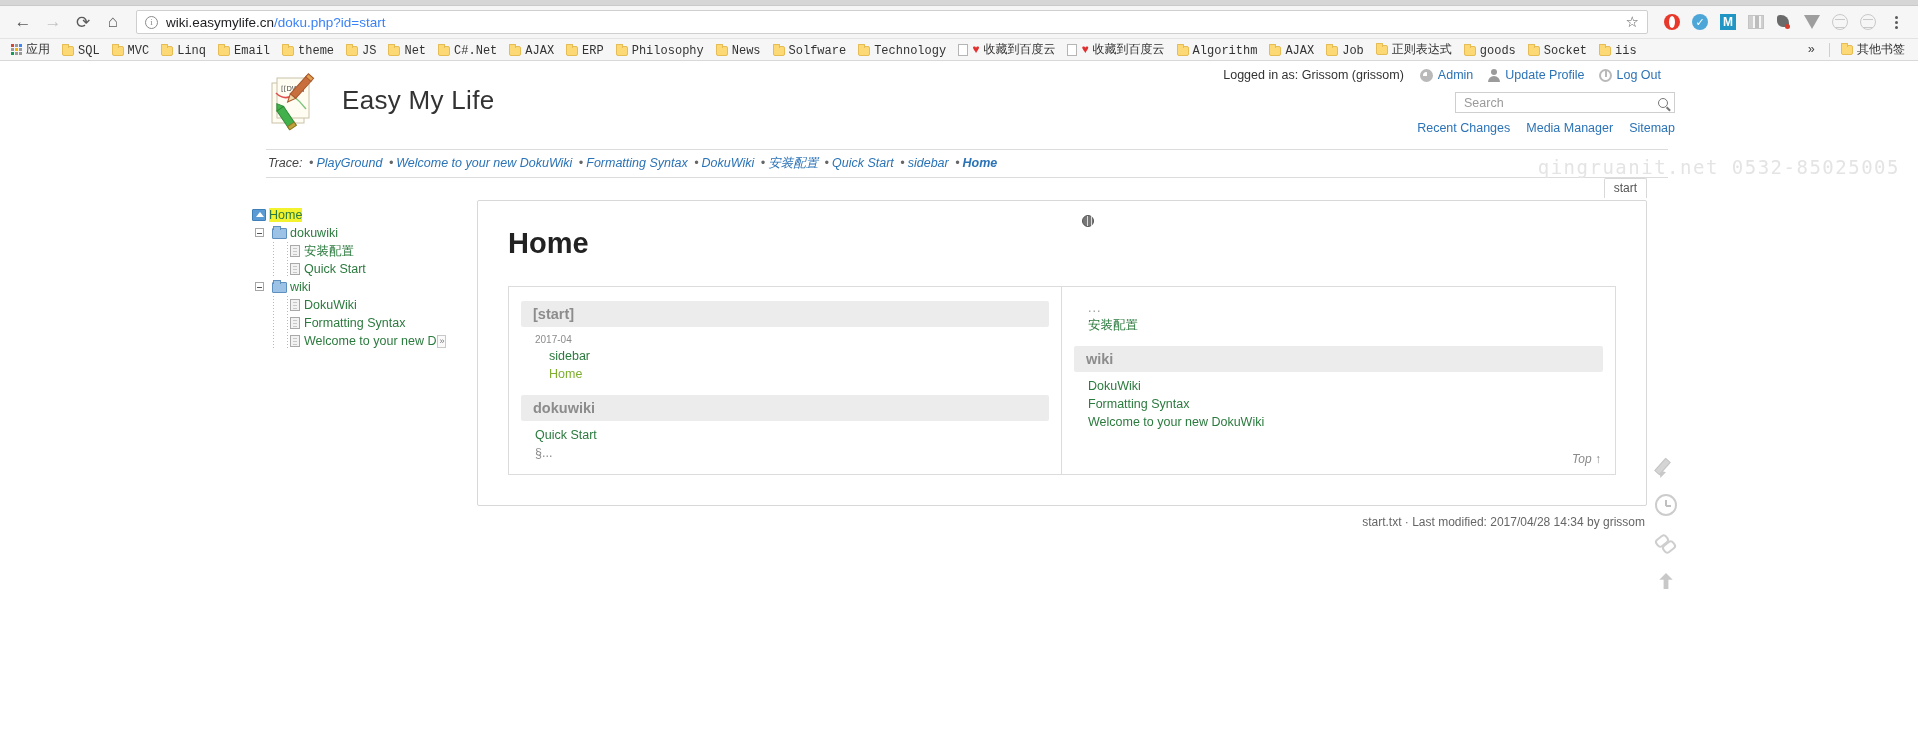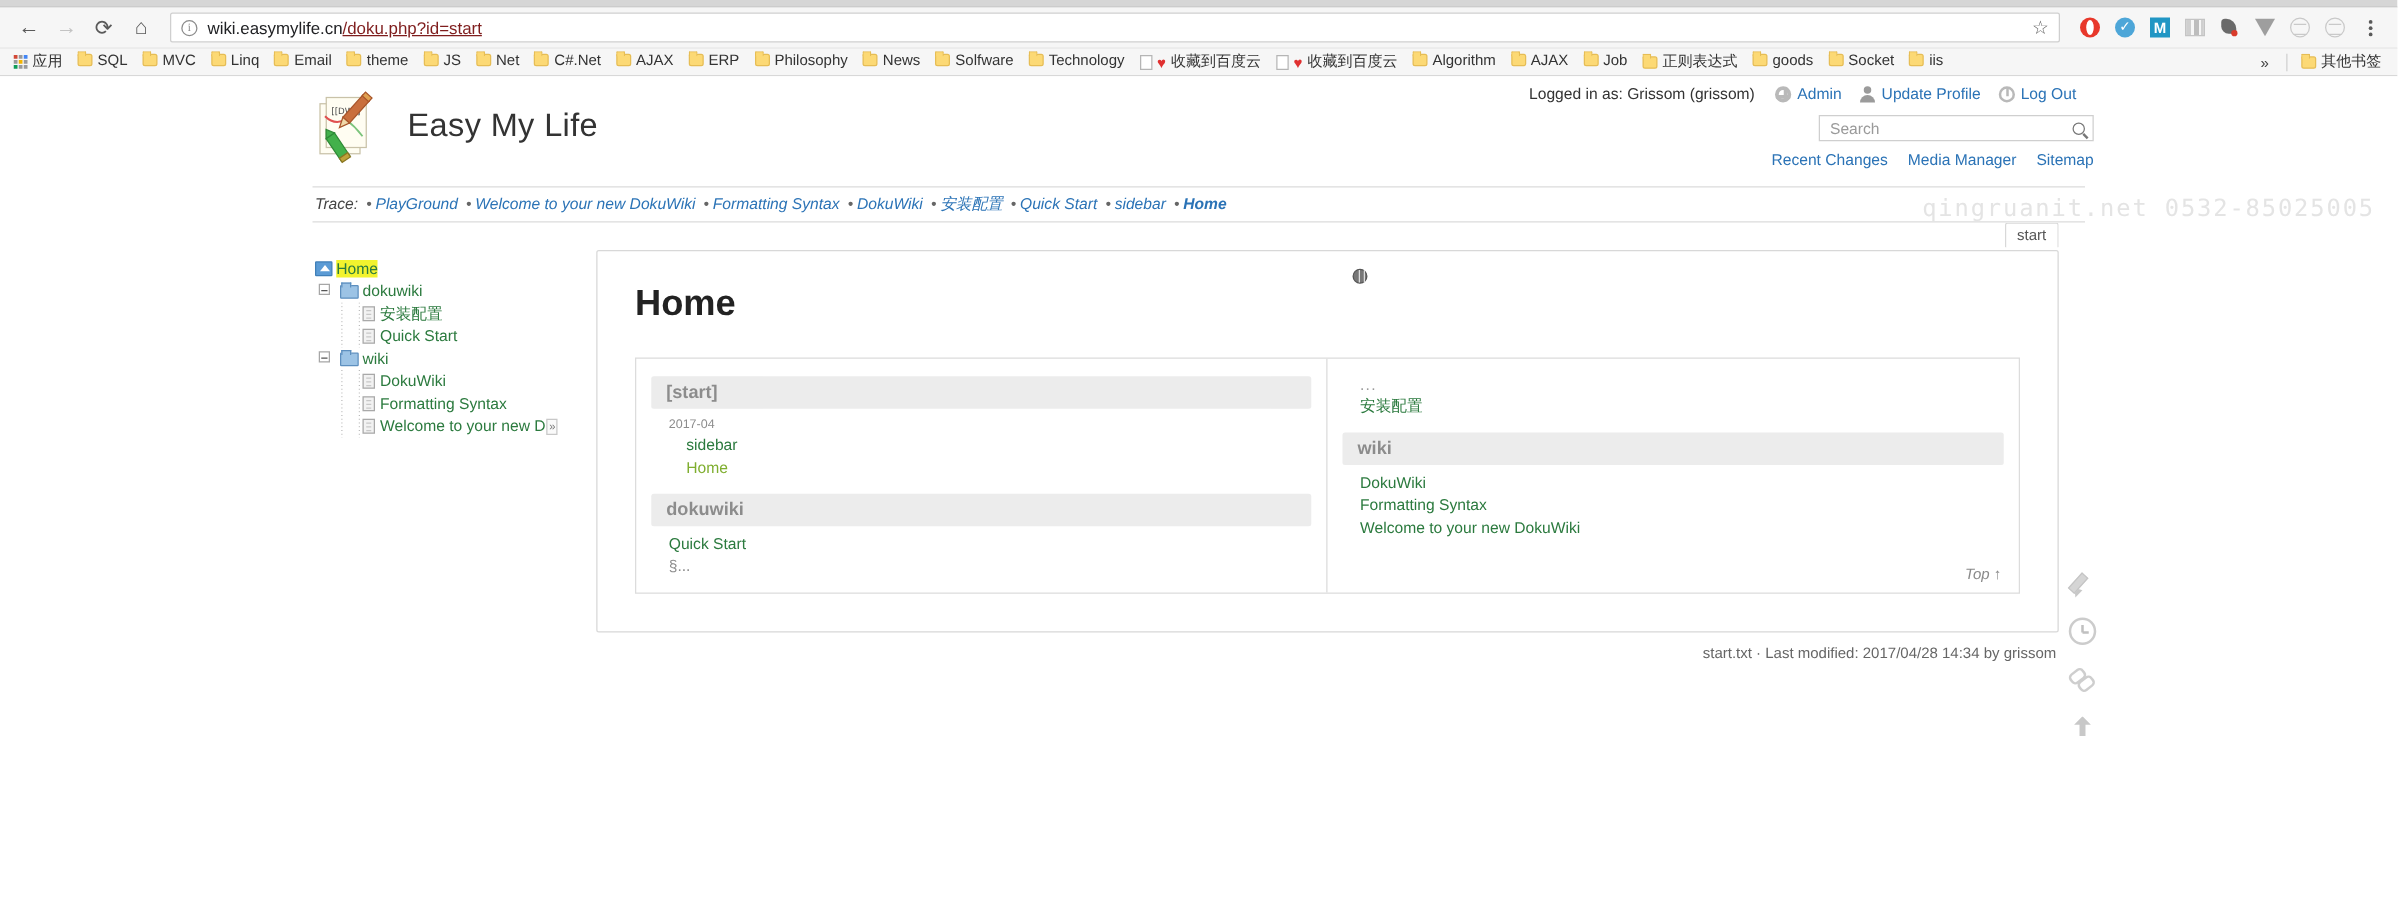--- a/index.html
+++ b/index.html
@@ -37,21 +37,21 @@
     background:#ffffff; border:1px solid #cfcfcf; border-radius:2px;
     display:flex; align-items:center; padding:0 8px;
     font-size:13.5px; color:#222;
   }
   .omni-info {
     width:13px; height:13px; border:1.2px solid #8b8b8b; border-radius:50%;
     color:#8b8b8b; font-size:9px; line-height:11px; text-align:center;
     margin-right:8px; flex:none; font-family:"Liberation Serif",serif;
   }
   .omni-host { color:#202124; }
-  .omni-path { color:#7f1d1d;text-decoration:underline; }
+  .omni-path { color:#3b82f6; }
   .omni-star { margin-left:auto; color:#5a5a5a; font-size:15px; }
 
   .ext-icons { display:flex; align-items:center; gap:0px; padding-left:4px; }
   .ext { width:28px; height:28px; display:flex; align-items:center; justify-content:center; }
 
   .ico-opera { width:16px;height:16px;border-radius:50%;background:#e8382b;position:relative; }
   .ico-opera:after{content:"";position:absolute;left:5px;top:2px;width:6px;height:12px;border-radius:50%;background:#fff;}
   .ico-check { width:16px;height:16px;border-radius:50%;background:#4da6d8;color:#fff;font-size:11px;line-height:16px;text-align:center;}
   .ico-m { width:16px;height:16px;background:#2196c4;color:#fff;font-size:12px;font-weight:bold;line-height:16px;text-align:center;}
   .ico-cols { width:16px;height:14px;background:
@@ -60,24 +60,24 @@
   .ico-eleph { width:16px;height:16px;position:relative; }
   .ico-eleph:before{content:"";position:absolute;left:1px;top:1px;width:12px;height:12px;background:#6a6a6a;border-radius:3px 8px 3px 6px;}
   .ico-eleph:after{content:"";position:absolute;left:9px;top:10px;width:5px;height:5px;border-radius:50%;background:#d93b2b;}
   .ico-v { width:0;height:0;border-left:8px solid transparent;border-right:8px solid transparent;border-top:14px solid #9e9e9e;}
   .ico-circle { width:16px;height:16px;border-radius:50%;border:1.4px solid #c9c9c9;position:relative;}
   .ico-circle:after{content:"";position:absolute;left:2px;top:4px;right:2px;height:7px;border-top:1.3px solid #c9c9c9;border-bottom:1.3px solid #c9c9c9;}
   .ico-dots { display:flex;flex-direction:column;gap:2px;align-items:center;}
   .ico-dots i { width:3px;height:3px;background:#5a5a5a;border-radius:50%;display:block;}
 
   .bookmarks {
-    height:22px; display:flex; align-items:flex-start;
+    height:22px; display:flex; align-items:flex-end;
     background:#f6f6f6; padding:0 6px; gap:0px;
     border-bottom:1px solid #d8d8d8;
-    font-size:12px; color:#333; white-space:nowrap; overflow:hidden;
+    font-size:12px; color:#333; white-space:nowrap; overflow:hidden;font-family:Liberation Mono, monospace;
   }
   .bm { display:flex; align-items:center; gap:4px; padding:2px 7px 2px 5px; cursor:default; }
   .bm-grid {
     width:11px;height:11px;display:grid;grid-template-columns:repeat(3,1fr);
     grid-template-rows:repeat(3,1fr);gap:1px;flex:none;
   }
   .bm-grid i{background:#9a9a9a;display:block;}
   .bm-grid i:nth-child(1){background:#d14836;}
   .bm-grid i:nth-child(3){background:#4285f4;}
   .bm-grid i:nth-child(5){background:#f4b400;}
@@ -96,21 +96,21 @@
   .bm-right { margin-left:auto; display:flex; align-items:center; }
 
   
   #page {
     position:relative; width:1918px; height:666px;
     background:#fff; overflow:hidden;
   }
   .page-inner { position:relative; width:1918px; }
 
   
-  .dw-header { position:relative; padding:8px 0 0 0; }
+  .dw-header { position:relative; padding:8px 0 0 16px; }
   .user-line {
     position:absolute; right:243px; top:7px;
     font-size:12.5px; color:#333; display:flex; align-items:center; gap:0px;
   }
   .user-line .who { margin-right:16px; color:#333; }
   .ulink { color:#2b73b6; text-decoration:none; margin-right:14px;
            display:inline-flex; align-items:center; gap:5px; }
   .gear {
     width:13px;height:13px;border-radius:50%;border:3px solid #b9b9b9;
     box-sizing:border-box;position:relative;flex:none;

